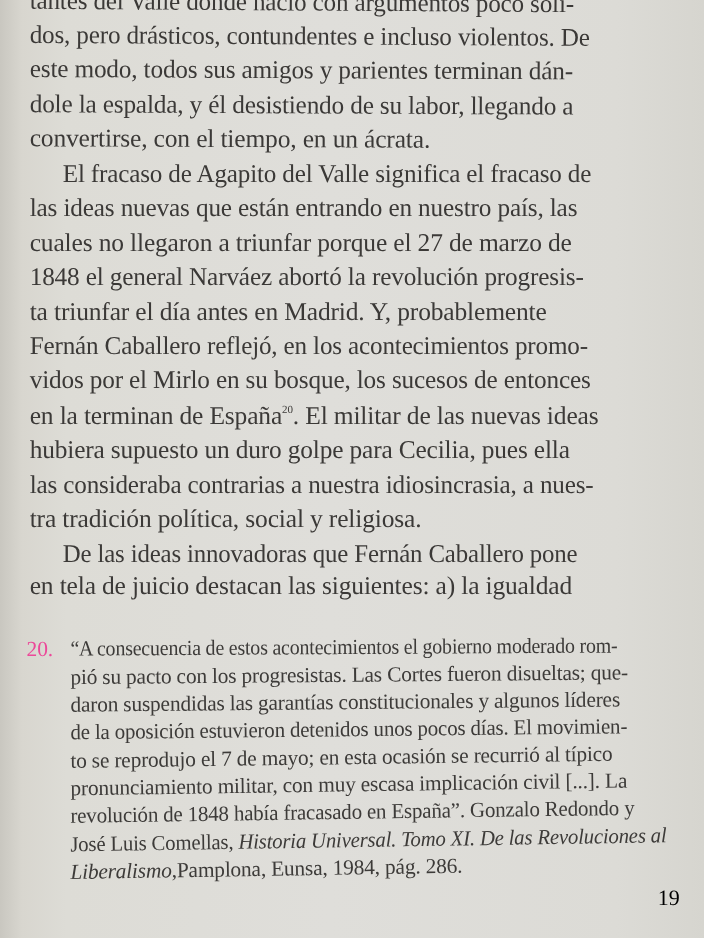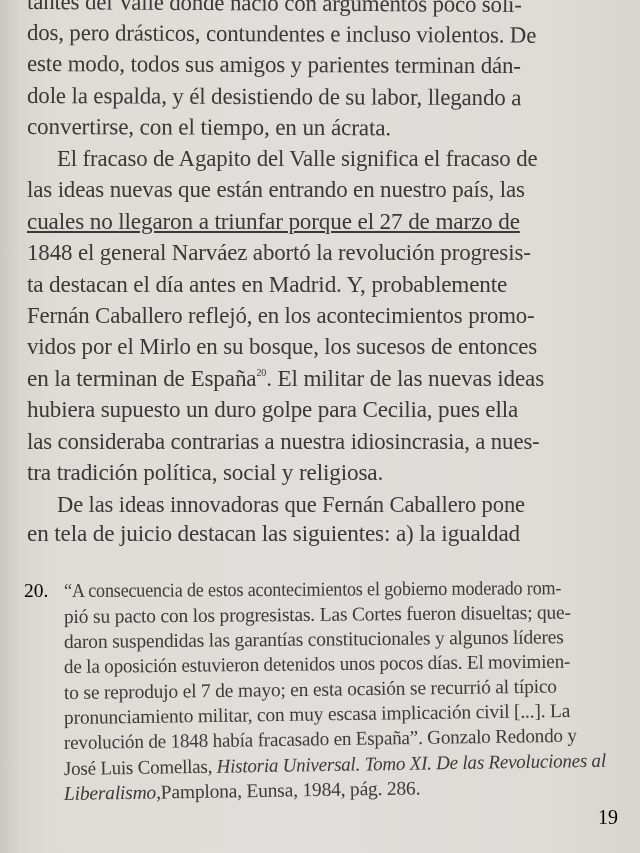--- a/index.html
+++ b/index.html
@@ -45,21 +45,21 @@
       position: absolute;
       left: 24px;
       top: 572px;
       width: 600px;
     }
     .fn-num {
       position: absolute;
       left: 0;
       top: 8px;
       font-size: 19.5px;
-      color: #000000;
+      color: #ec4899;
     }
     .fn-line {
       position: absolute;
       left: 40px;
       white-space: nowrap;
       font-size: 19.5px;
       color: #3d3b39;
       letter-spacing: -0.2px;
       transform-origin: left center;
     }
@@ -78,23 +78,23 @@
 <div class="page">
 
   <div class="body-text">
     <div class="line" style="top:0px;transform:scaleX(0.985) rotate(0.35deg);">tantes del Valle donde nació con argumentos poco sóli-</div>
     <div class="line" style="top:31px;transform:scaleX(0.985) rotate(0.3deg);">dos, pero drásticos, contundentes e incluso violentos. De</div>
     <div class="line" style="top:62px;transform:scaleX(0.99) rotate(0.25deg);">este modo, todos sus amigos y parientes terminan dán-</div>
     <div class="line" style="top:94px;transform:scaleX(0.99) rotate(0.25deg);">dole la espalda, y él desistiendo de su labor, llegando a</div>
     <div class="line" style="top:125px;transform:rotate(0.2deg);">convertirse, con el tiempo, en un ácrata.</div>
     <div class="line indent" style="top:157px;transform:scaleX(0.985);">El fracaso de Agapito del Valle significa el fracaso de</div>
     <div class="line" style="top:188px;transform:scaleX(0.99);">las ideas nuevas que están entrando en nuestro país, las</div>
-    <div class="line" style="top:220px;transform:scaleX(1.0);text-decoration:underline;">cuales no llegaron a triunfar porque el 27 de marzo de</div>
+    <div class="line" style="top:220px;transform:scaleX(1.0);">cuales no llegaron a triunfar porque el 27 de marzo de</div>
     <div class="line" style="top:251px;transform:scaleX(0.99);">1848 el general Narváez abortó la revolución progresis-</div>
-    <div class="line" style="top:283px;transform:scaleX(1.0);">ta destacan el día antes en Madrid. Y, probablemente</div>
+    <div class="line" style="top:283px;transform:scaleX(1.0);">ta triunfar el día antes en Madrid. Y, probablemente</div>
     <div class="line" style="top:314px;transform:scaleX(0.985);">Fernán Caballero reflejó, en los acontecimientos promo-</div>
     <div class="line" style="top:345px;transform:scaleX(0.99);">vidos por el Mirlo en su bosque, los sucesos de entonces</div>
     <div class="line" style="top:377px;transform:scaleX(1.0);"><span>en la terminan de España</span><sup>20</sup><span>. El militar de las nuevas ideas</span></div>
     <div class="line" style="top:408px;transform:scaleX(0.995);">hubiera supuesto un duro golpe para Cecilia, pues ella</div>
     <div class="line" style="top:440px;transform:scaleX(0.985);">las consideraba contrarias a nuestra idiosincrasia, a nues-</div>
     <div class="line" style="top:471px;">tra tradición política, social y religiosa.</div>
     <div class="line indent" style="top:503px;transform:scaleX(0.975);">De las ideas innovadoras que Fernán Caballero pone</div>
     <div class="line" style="top:532px;transform:scaleX(1.0);">en tela de juicio destacan las siguientes: a) la igualdad</div>
   </div>
 

